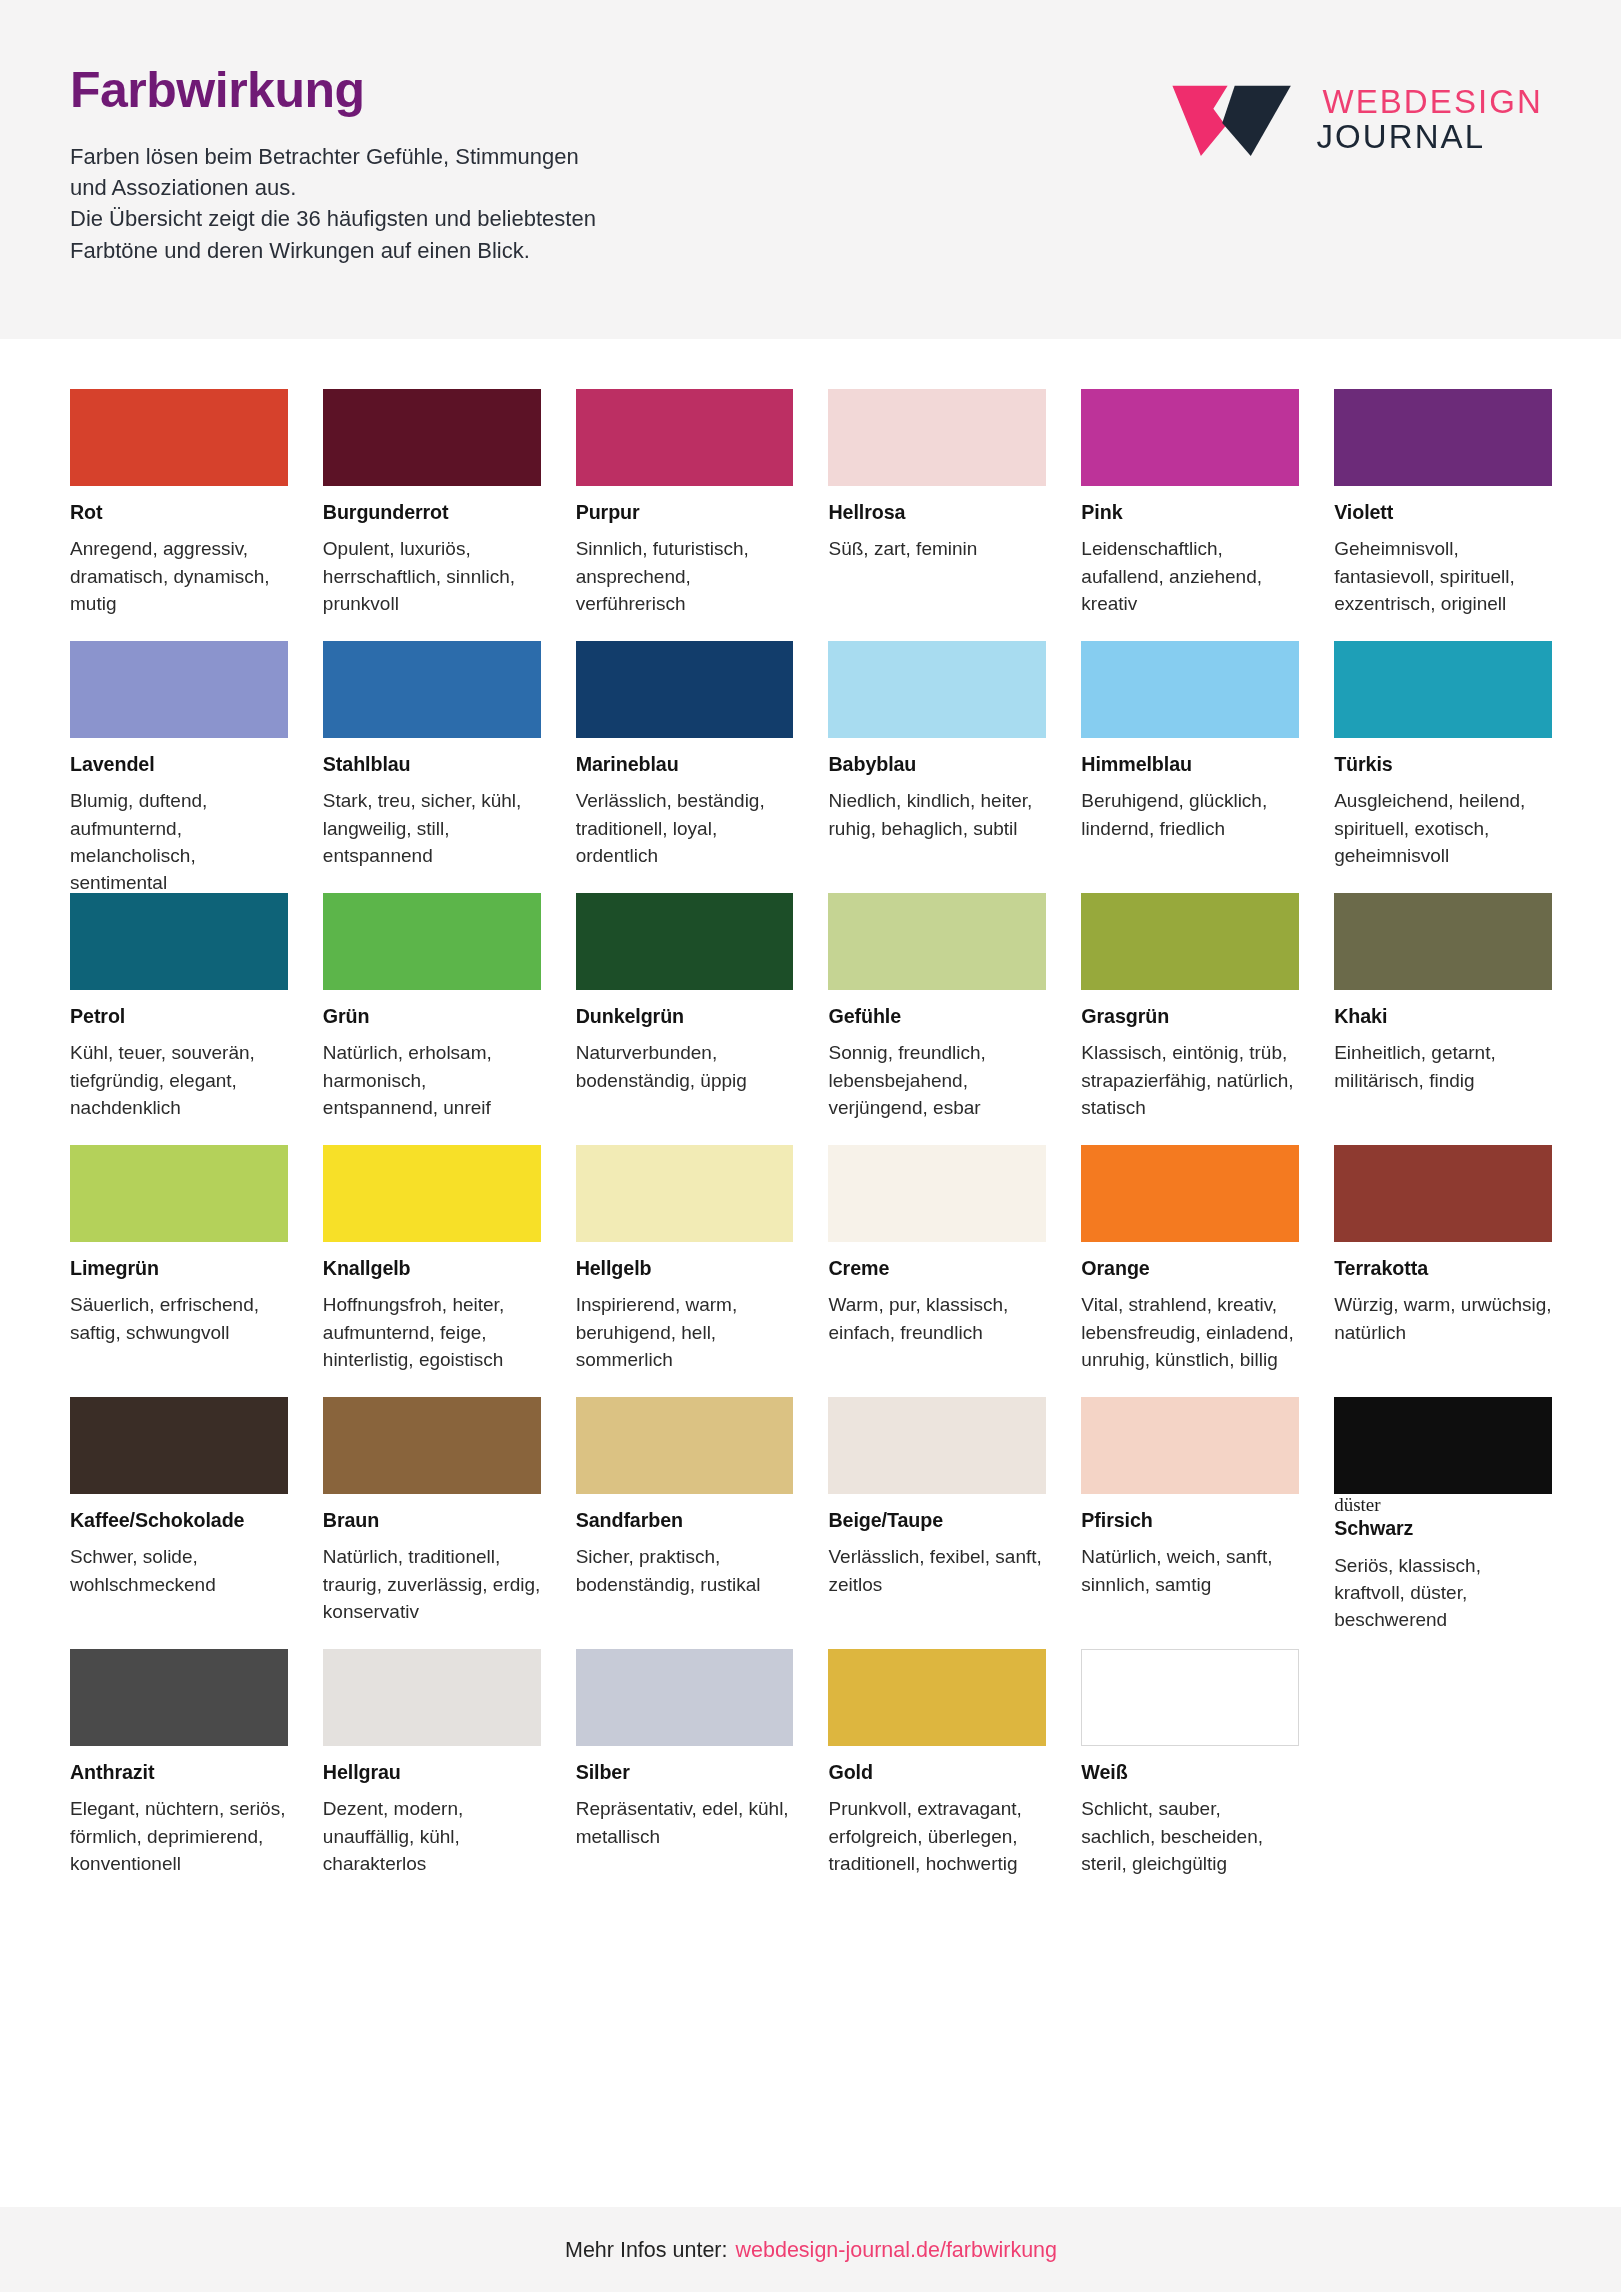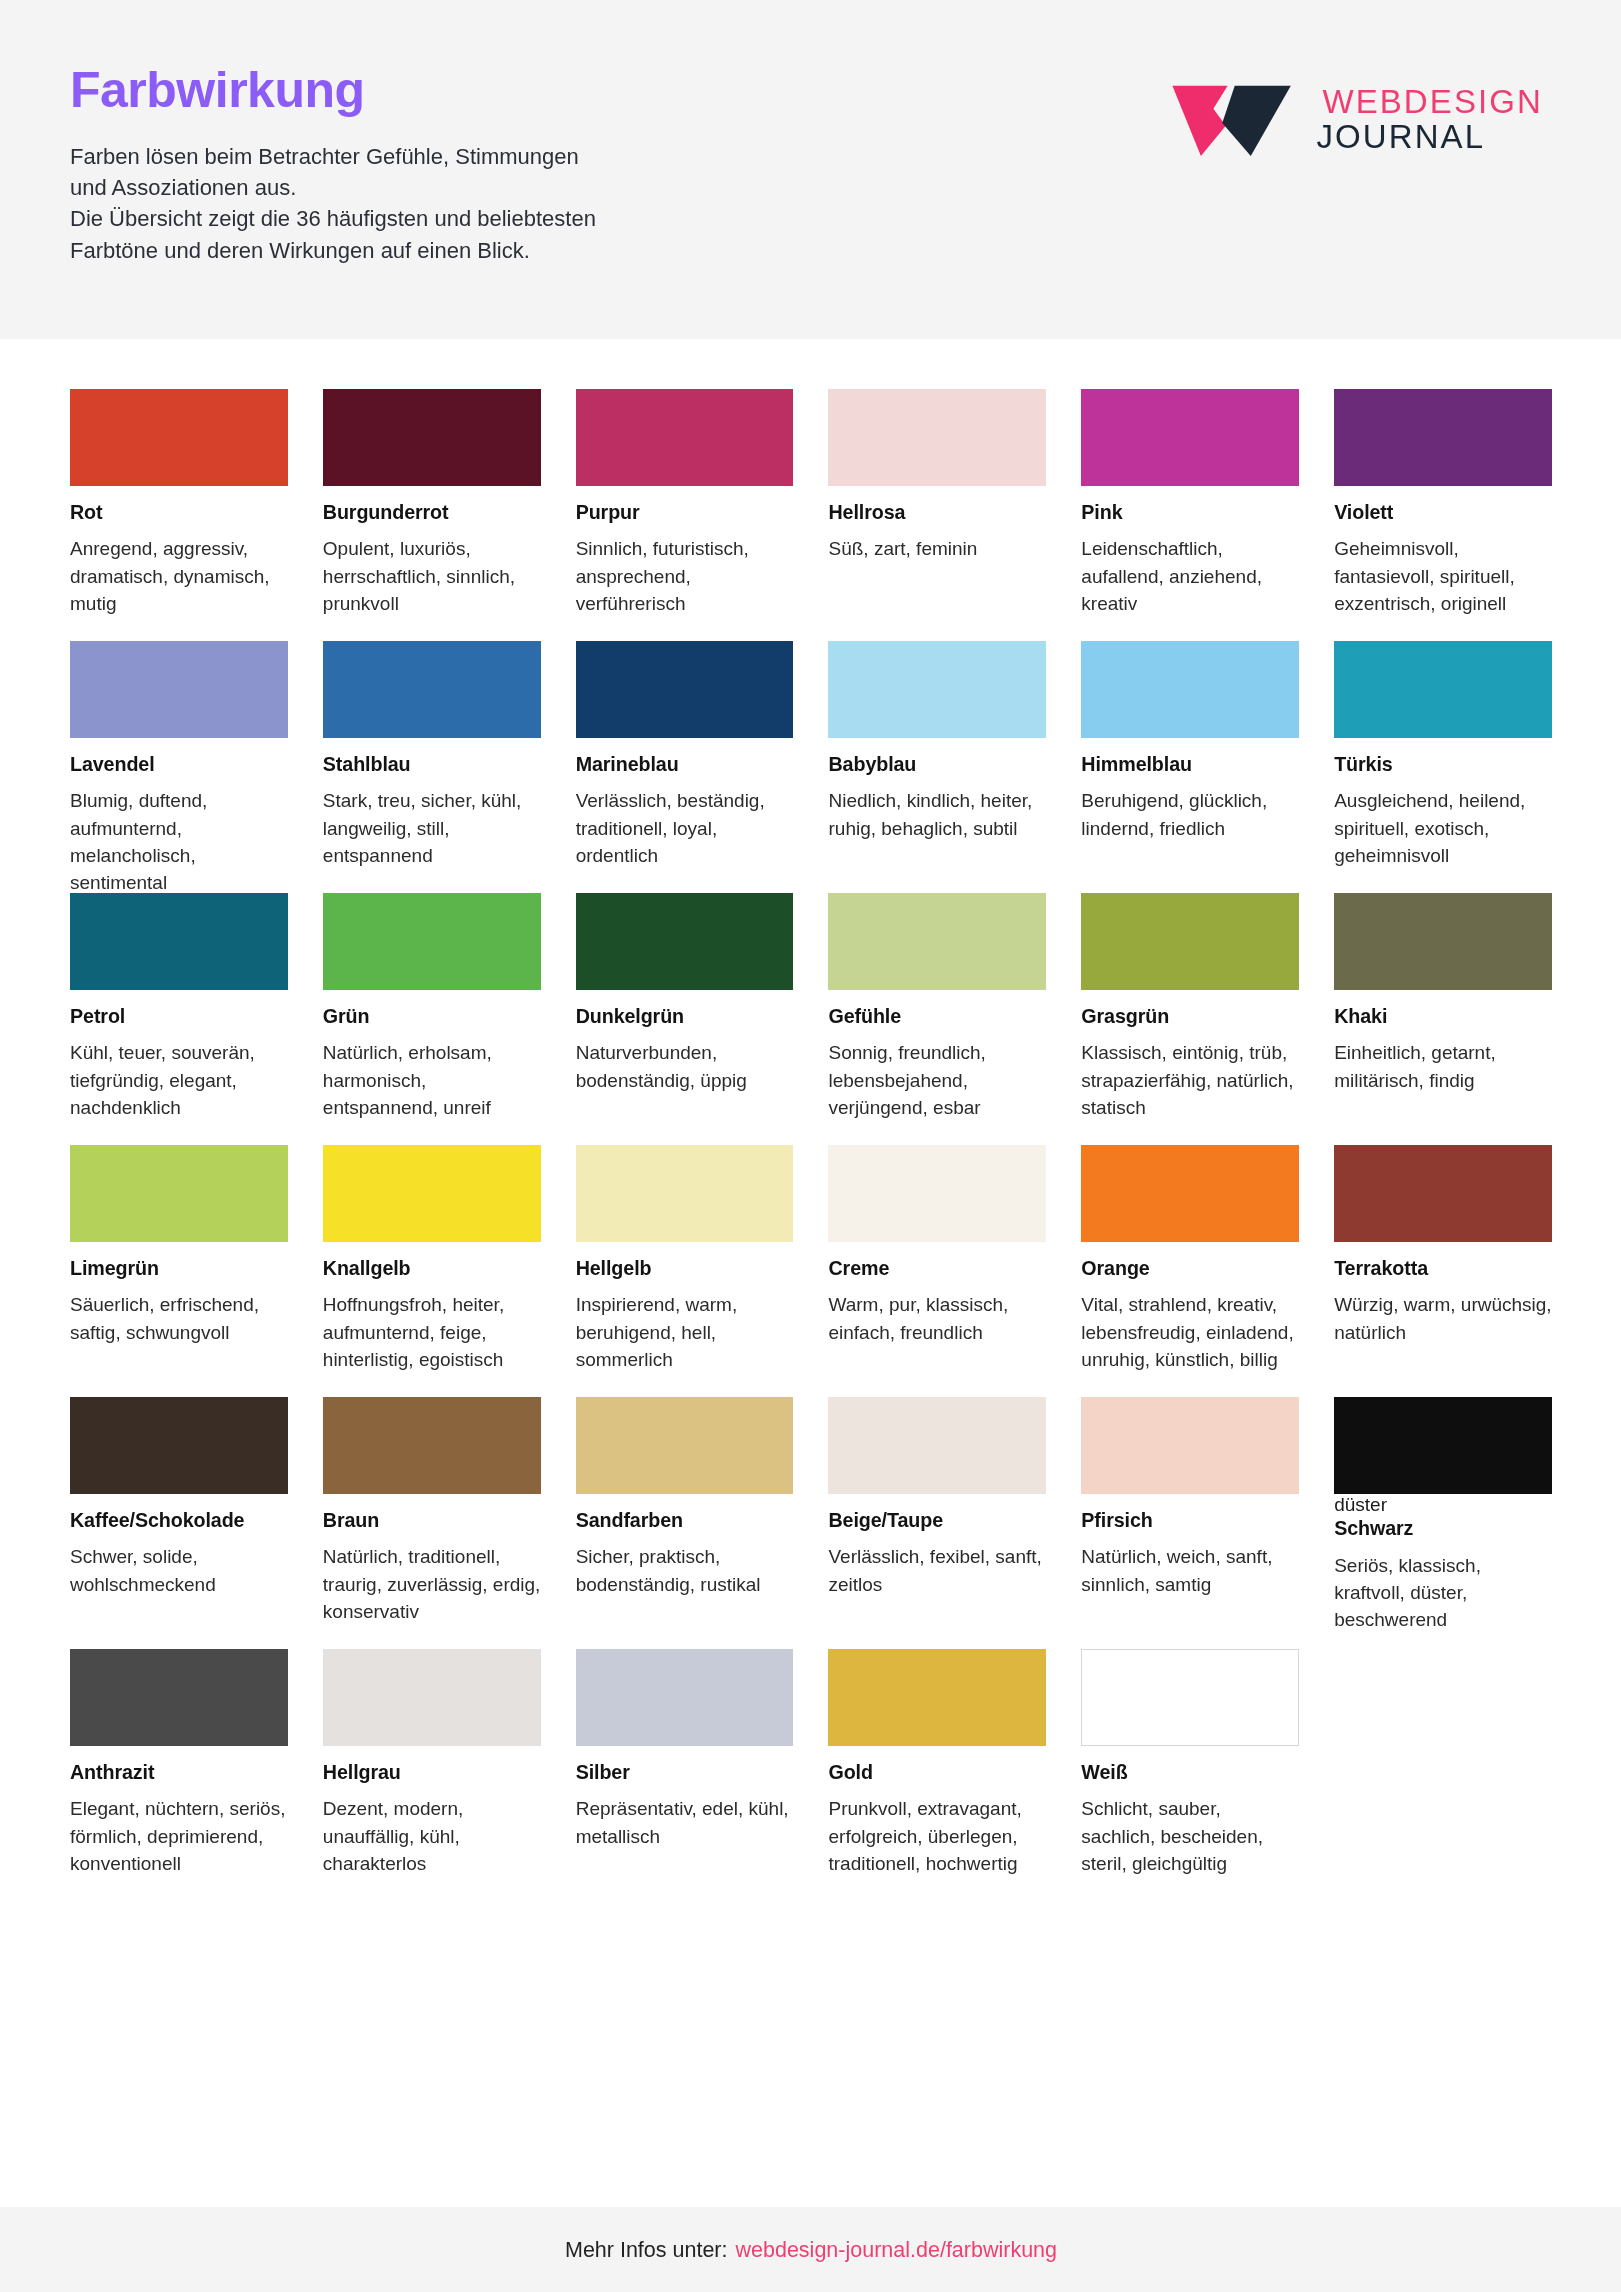--- a/index.html
+++ b/index.html
@@ -38,21 +38,21 @@
 
   .header-left {
     display: flex;
     flex-direction: column;
   }
 
   .page-title {
     font-size: 50px;
     font-weight: bold;
     letter-spacing: -0.5px;
-    color: #8b5cf6;
+    color: #701a75;
     line-height: 1.08;
     margin-bottom: 24px;
   }
 
   .intro {
     font-size: 22px;
     line-height: 1.42;
     color: #2a2f38;
     font-weight: 400;
   }
@@ -122,20 +122,21 @@
     border: 0.9px solid #d7d7d7;
   }
 
   .swatch-prefix {
     font-size: 19px;
     line-height: 1.18;
     color: #1b1b1b;
     font-weight: 400;
     margin-top: -15px;
     margin-bottom: 0.9px;
+    font-family: Liberation Serif, serif;
   }
 
   .swatch-name {
     font-size: 19.7px;
     font-weight: bold;
     color: #131313;
     margin-bottom: 10.7px;
     line-height: 1.2;
     letter-spacing: -0.1px;
   }

